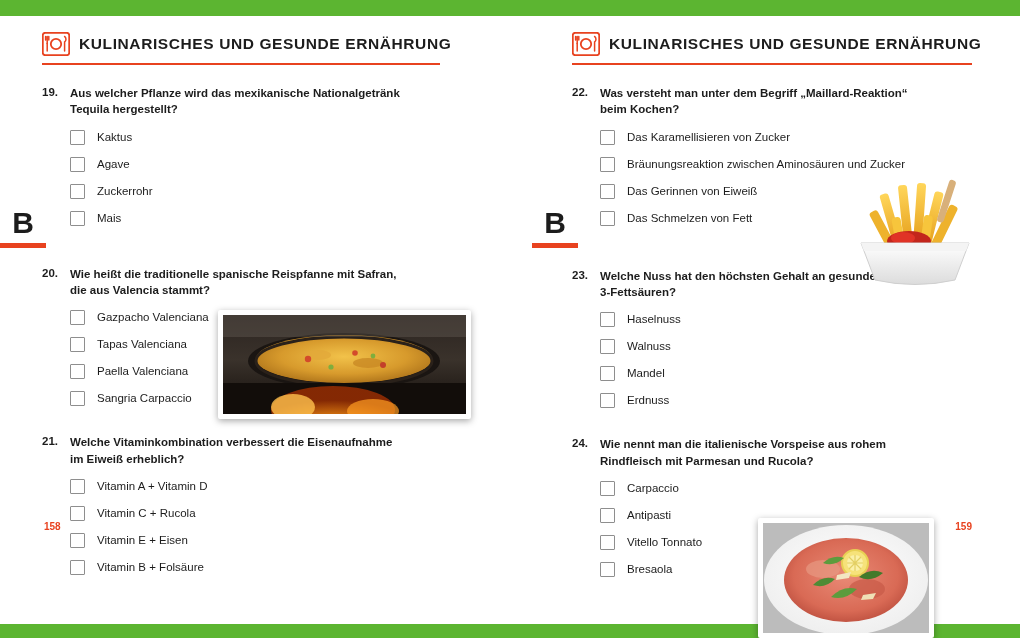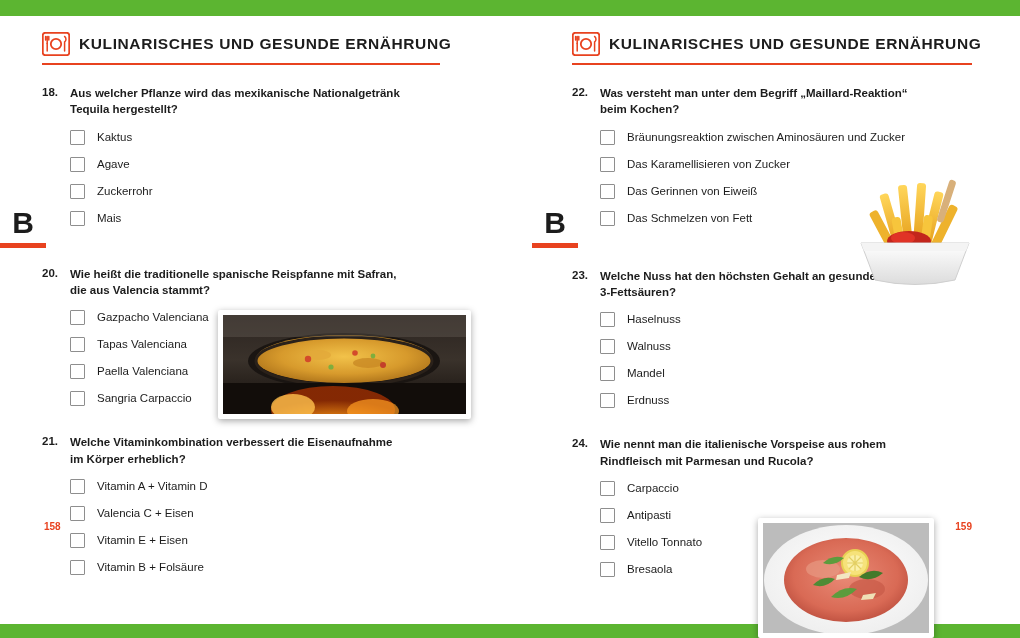--- a/index.html
+++ b/index.html
@@ -194,21 +194,21 @@
       </svg>
     </span>
     <span class="sec-title">KULINARISCHES UND GESUNDE ERNÄHRUNG</span>
   </div>
   <div class="sec-rule"></div>
 
   <div class="questions">
 
     <div class="q-block">
       <div class="q-head">
-        <span class="q-num">18.</span>
+        <span class="q-num">19.</span>
         <span class="q-text">Aus welcher Pflanze wird das mexikanische Nationalgetränk Tequila hergestellt?</span>
       </div>
       <div class="answers">
         <div class="answer">
           <span class="checkbox"></span>
           <span class="answer-label">Kaktus</span>
         </div>
         <div class="answer">
           <span class="checkbox"></span>
           <span class="answer-label">Agave</span>
@@ -245,30 +245,30 @@
         <div class="answer">
           <span class="checkbox"></span>
           <span class="answer-label">Sangria Carpaccio</span>
         </div>
       </div>
     </div>
 
     <div class="q-block" style="margin-top:18px;">
       <div class="q-head">
         <span class="q-num">21.</span>
-        <span class="q-text">Welche Vitaminkombination verbessert die Eisenaufnahme im Körper erheblich?</span>
+        <span class="q-text">Welche Vitaminkombination verbessert die Eisenaufnahme im Eiweiß erheblich?</span>
       </div>
       <div class="answers">
         <div class="answer">
           <span class="checkbox"></span>
           <span class="answer-label">Vitamin A + Vitamin D</span>
         </div>
         <div class="answer">
           <span class="checkbox"></span>
-          <span class="answer-label">Valencia C + Eisen</span>
+          <span class="answer-label">Vitamin C + Rucola</span>
         </div>
         <div class="answer">
           <span class="checkbox"></span>
           <span class="answer-label">Vitamin E + Eisen</span>
         </div>
         <div class="answer">
           <span class="checkbox"></span>
           <span class="answer-label">Vitamin B + Folsäure</span>
         </div>
       </div>
@@ -298,25 +298,25 @@
   <div class="questions">
 
     <div class="q-block">
       <div class="q-head">
         <span class="q-num">22.</span>
         <span class="q-text">Was versteht man unter dem Begriff „Maillard-Reaktion“ beim Kochen?</span>
       </div>
       <div class="answers">
         <div class="answer">
           <span class="checkbox"></span>
+          <span class="answer-label">Das Karamellisieren von Zucker</span>
+        </div>
+        <div class="answer">
+          <span class="checkbox"></span>
           <span class="answer-label">Bräunungsreaktion zwischen Aminosäuren und Zucker</span>
-        </div>
-        <div class="answer">
-          <span class="checkbox"></span>
-          <span class="answer-label">Das Karamellisieren von Zucker</span>
         </div>
         <div class="answer">
           <span class="checkbox"></span>
           <span class="answer-label">Das Gerinnen von Eiweiß</span>
         </div>
         <div class="answer">
           <span class="checkbox"></span>
           <span class="answer-label">Das Schmelzen von Fett</span>
         </div>
       </div>

